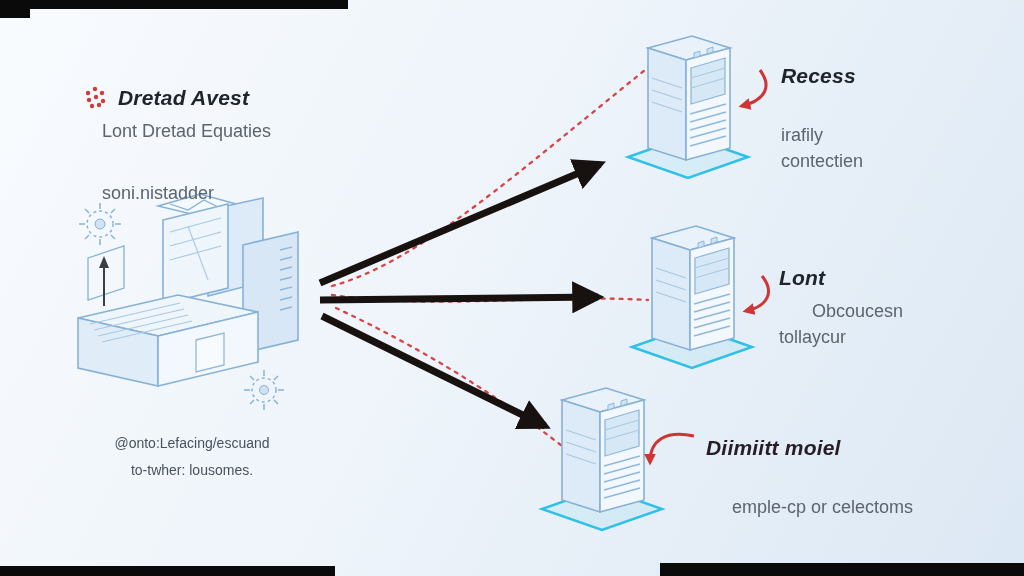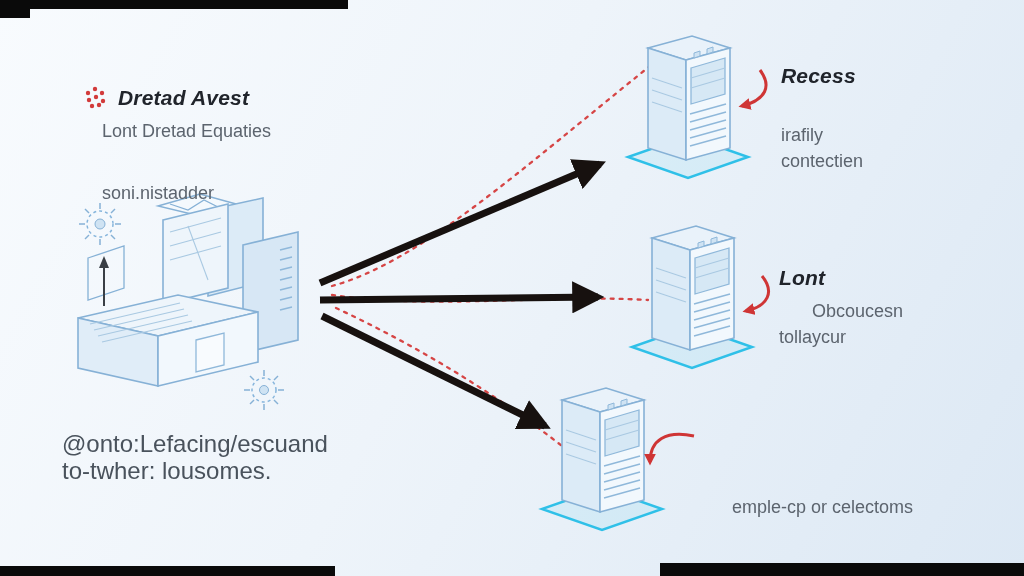--- a/index.html
+++ b/index.html
@@ -5,21 +5,21 @@
   html,body{margin:0;padding:0;background:#222;}
   .canvas{
     position:relative;width:1024px;height:576px;overflow:hidden;
     background:linear-gradient(118deg,#f8fbfe 0%,#eef4fa 45%,#dce8f4 100%);
     font-family:"Liberation Sans",sans-serif;
   }
   .bar{position:absolute;background:#0a0a0a;}
   .txt{position:absolute;white-space:nowrap;}
   .t-title{font-size:21px;font-weight:700;color:var(--title_text);letter-spacing:.2px;font-style:italic;}
   .t-body{font-size:18px;color:var(--body_text);line-height:26px;}
-  .t-caption{font-size:24px;color:#49525c;line-height:27px;text-align:left;}
+  .t-caption{font-size:14px;color:#49525c;line-height:27px;text-align:center;}
   svg{position:absolute;left:0;top:0;}
   .blue{stroke:var(--line_blue);stroke-width:1.6;fill:var(--fill_blue);}
   .blue-l{stroke:var(--line_blue);stroke-width:1.3;fill:none;}
   .blue-soft{stroke:#a9c9e2;stroke-width:1.1;fill:none;}
   .slat{stroke:#8fb8da;stroke-width:1.4;}
   .dash-blue{stroke:#86b5dc;stroke-width:1.5;fill:none;stroke-dasharray:3 3;}
 </style>
 </head>
 <body>
 
@@ -176,15 +176,16 @@
   </div>
 
   <div class="txt t-title" style="left:781px;top:64px;">Recess</div>
   <div class="txt t-body" style="left:781px;top:122px;">irafily</div>
   <div class="txt t-body" style="left:781px;top:148px;">contectien</div>
 
   <div class="txt t-title" style="left:779px;top:266px;">Lont</div>
   <div class="txt t-body" style="left:779px;top:298px;margin-left:33px;">Obcoucesn</div>
   <div class="txt t-body" style="left:779px;top:324px;">tollaycur</div>
 
+  <div class="txt t-title" style="left:706px;top:436px;color:#271e24;">Diimiitt moiel</div>
   <div class="txt t-body" style="left:732px;top:494px;">emple-cp or celectoms</div>
 
 </div>
 
 </body></html>

